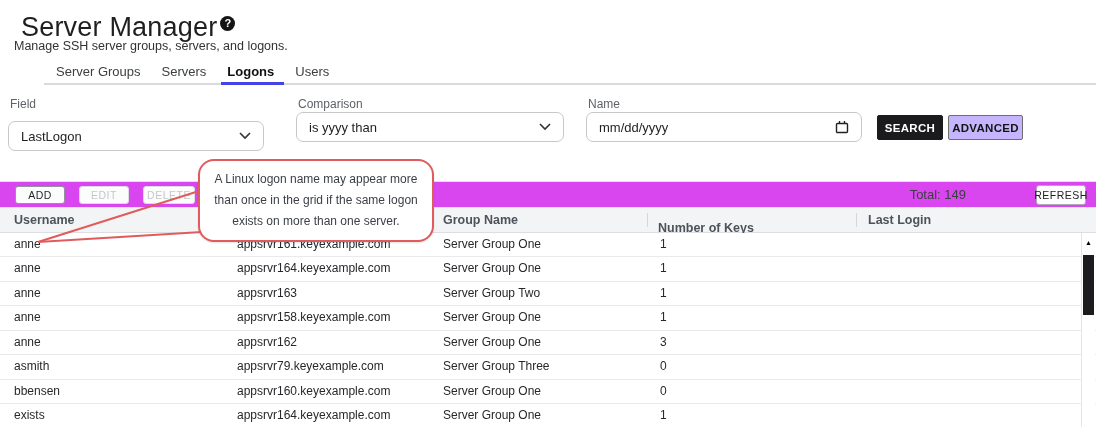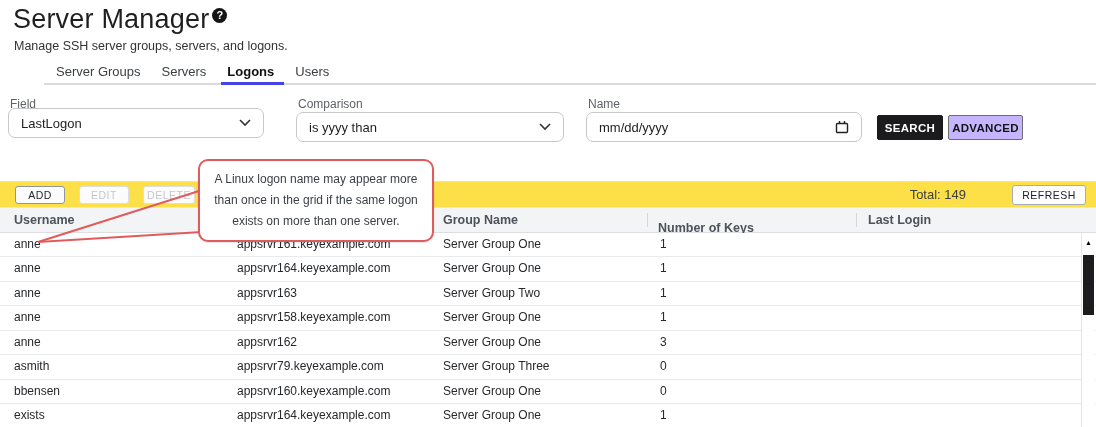--- a/index.html
+++ b/index.html
@@ -1,84 +1,84 @@
 <!DOCTYPE html>
 <html><head>
 <meta charset="utf-8">
 <style>
   html,body{margin:0;padding:0;background:#fff;}
   .app{
     position:relative;width:1096px;height:427px;background:#fff;overflow:hidden;
     font-family:"Liberation Sans","DejaVu Sans",sans-serif;color:#222;
   }
   
-  .page-title{position:absolute;left:13px;top:4px;margin:0;font-size:27px;font-weight:400;color:#1f1f1f;letter-spacing:.2px;}
+  .page-title{position:absolute;left:13px;top:4px;margin:8px;font-size:27px;font-weight:400;color:#1f1f1f;letter-spacing:.2px;}
   .help-badge{display:inline-block;width:15px;height:15px;border-radius:50%;background:#141414;color:#fff;
     font-size:11px;font-weight:bold;line-height:15px;text-align:center;position:relative;top:-9px;margin-left:3px;}
   .page-subtitle{position:absolute;left:14px;top:39px;margin:0;font-size:12.5px;color:#333;}
   
   .tabbar{position:absolute;left:0;top:61px;width:100%;height:24px;display:flex;gap:21px;padding-left:12px;
     border-bottom:2px solid #d9dadd;box-sizing:border-box;margin-left:44px;}
   .tab{position:relative;font-size:13px;color:#3c4043;line-height:22px;cursor:default;white-space:nowrap;}
   .tab.active{font-weight:bold;color:#111;}
   .tab.active::after{content:"";position:absolute;left:-6px;right:-10px;bottom:-2px;height:3px;background:#4343e6;}
   
   .flabel{position:absolute;font-size:12px;color:#5f6368;}
   .fbox{position:absolute;height:30px;box-sizing:border-box;border:1px solid #c7c8cc;border-radius:7px;background:#fff;
     font-size:13px;color:#1f1f1f;display:flex;align-items:center;padding:0 12px;justify-content:space-between;}
   .fbox .val{white-space:nowrap;overflow:hidden;}
   .btn{position:absolute;box-sizing:border-box;font-size:11.5px;letter-spacing:.3px;text-align:center;
     display:flex;align-items:center;justify-content:center;border-radius:2px;cursor:default;}
   .btn.search{background:#1b1b1d;color:#fff;border:1px solid #1b1b1d;font-weight:bold;}
   .btn.advanced{background:#c4b5fd;color:#141414;border:1.5px solid #6d6d6d;font-weight:bold;}
   
-  .grid-toolbar{position:absolute;left:0;top:181px;width:100%;height:27px;background:#fde047;
+  .grid-toolbar{position:absolute;left:0;top:181px;width:100%;height:27px;background:#d946ef;
     border-top:1px solid #e0e1e4;border-bottom:1px solid #e6e7e9;box-sizing:border-box;}
   .tbtn{position:absolute;top:4px;height:18px;box-sizing:border-box;border-radius:3px;font-size:10.5px;letter-spacing:.5px;
     display:flex;align-items:center;justify-content:center;background:#fcfcfd;}
   .tbtn.enabled{border:1px solid #8f959d;color:#1f2227;}
   .tbtn.disabled{border:1px solid #dadde1;color:#c3c7cd;}
   .total{position:absolute;top:5px;right:130px;font-size:13px;color:#3c4043;}
-  .tbtn.refresh{right:10px;left:auto;width:74px;height:20px;top:3px;border:1px solid #a9adb3;color:#202124;background:#fdfdfd;}
+  .tbtn.refresh{right:10px;left:auto;width:50px;height:20px;top:3px;border:1px solid #a9adb3;color:#202124;background:#fdfdfd;}
   .grid-header{position:absolute;left:0;top:208px;width:100%;height:25px;background:#f3f4f6;
     border-bottom:1px solid #dcdee1;box-sizing:border-box;font-weight:bold;font-size:12.5px;color:#4d535b;line-height:24px;}
   .hcell,.cell{position:absolute;top:0;white-space:nowrap;}
   .hsep{position:absolute;top:5px;height:14px;width:0;border-left:1px solid #d5d7db;}
   .grid-body{position:absolute;left:0;top:233px;width:100%;height:194px;overflow:hidden;}
   .trow{position:relative;height:24.45px;box-sizing:border-box;border-bottom:1px solid #e9eaec;
     font-size:12px;color:#26282b;line-height:23.5px;background:#fff;}
   .c0{left:14px;}  .c1{left:237px;}  .c2{left:443px;}  .c3{left:660px;}  .c4{left:868px;}
   .grid-header .c3{left:658px;margin-top:8px;}
   
   .vscroll{position:absolute;left:1081px;top:233px;width:14px;height:194px;background:#fff;border-left:1px solid #e4e5e7;box-sizing:border-box;}
   .vscroll-up{position:absolute;top:5px;left:0;width:13px;text-align:center;font-size:7px;color:#000;line-height:10px;}
   .vscroll-thumb{position:absolute;top:22px;left:1px;width:11px;height:60px;background:#1c1c1e;}
   
   .callout{position:absolute;left:198px;top:159px;width:236px;box-sizing:border-box;background:#fff;
-    border:2px solid #e05c5c;border-radius:10px;padding:8px 6px;z-index:5;
+    border:2px solid #e05c5c;border-radius:16px;padding:8px 6px;z-index:5;
     font-size:12px;line-height:21px;color:#3b3f46;text-align:center;box-shadow:0 1px 2px rgba(0,0,0,.12);}
   .callout-tail{position:absolute;left:0;top:0;width:1096px;height:427px;pointer-events:none;z-index:4;}
 </style>
 </head>
 <body>
 
 <div class="app">
 
   <h1 class="page-title"><span>Server Manager</span><span class="help-badge">?</span></h1>
   <p class="page-subtitle">Manage SSH server groups, servers, and logons.</p>
 
   <nav class="tabbar">
       <div class="tab">Server Groups</div>
       <div class="tab">Servers</div>
       <div class="tab active">Logons</div>
       <div class="tab">Users</div>
     </nav>
 
   <span class="flabel" style="left:10px;top:97px">Field</span>
-  <div class="fbox" style="left:8px;top:108px;width:256px">
+  <div class="fbox" style="left:8px;top:121px;width:256px">
     <span class="val">LastLogon</span>
     <svg width="12" height="8">
         <path d="M1 1 L6 6 L11 1" stroke="#333" stroke-width="1.6" fill="none"></path>
       </svg>
   </div>
 
   <span class="flabel" style="left:298px;top:97px">Comparison</span>
   <div class="fbox" style="left:296px;top:112px;width:268px">
     <span class="val">is yyyy than</span>
     <svg width="12" height="8">

